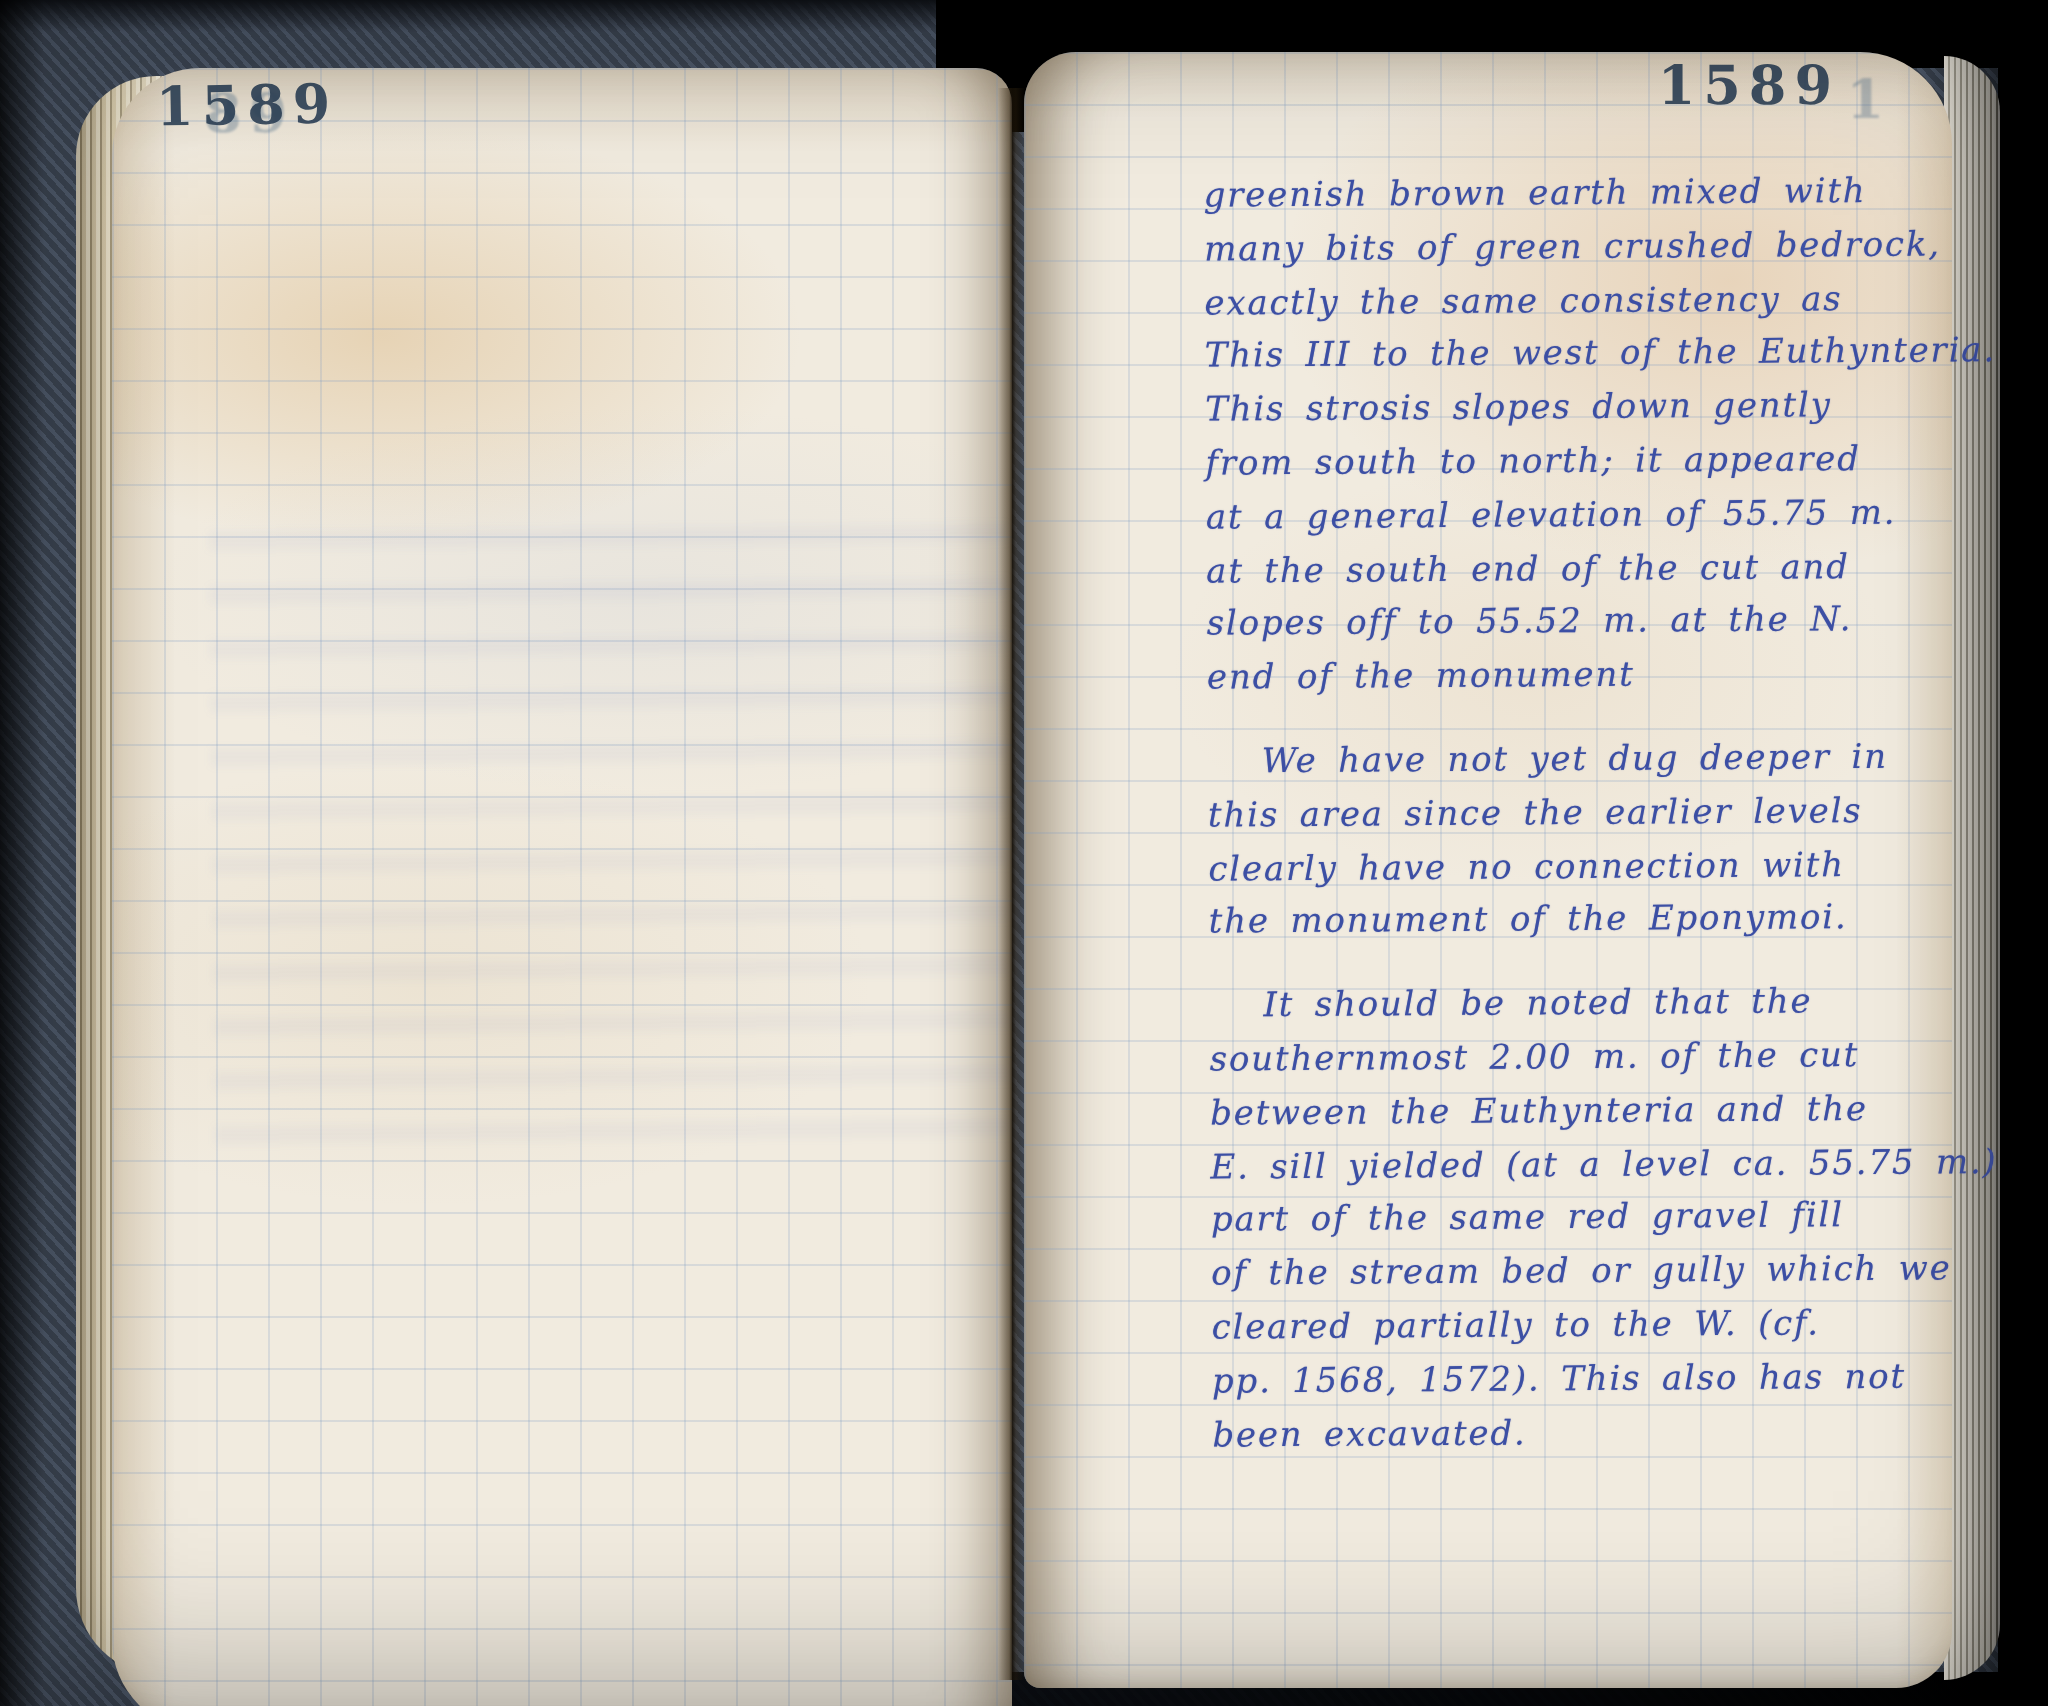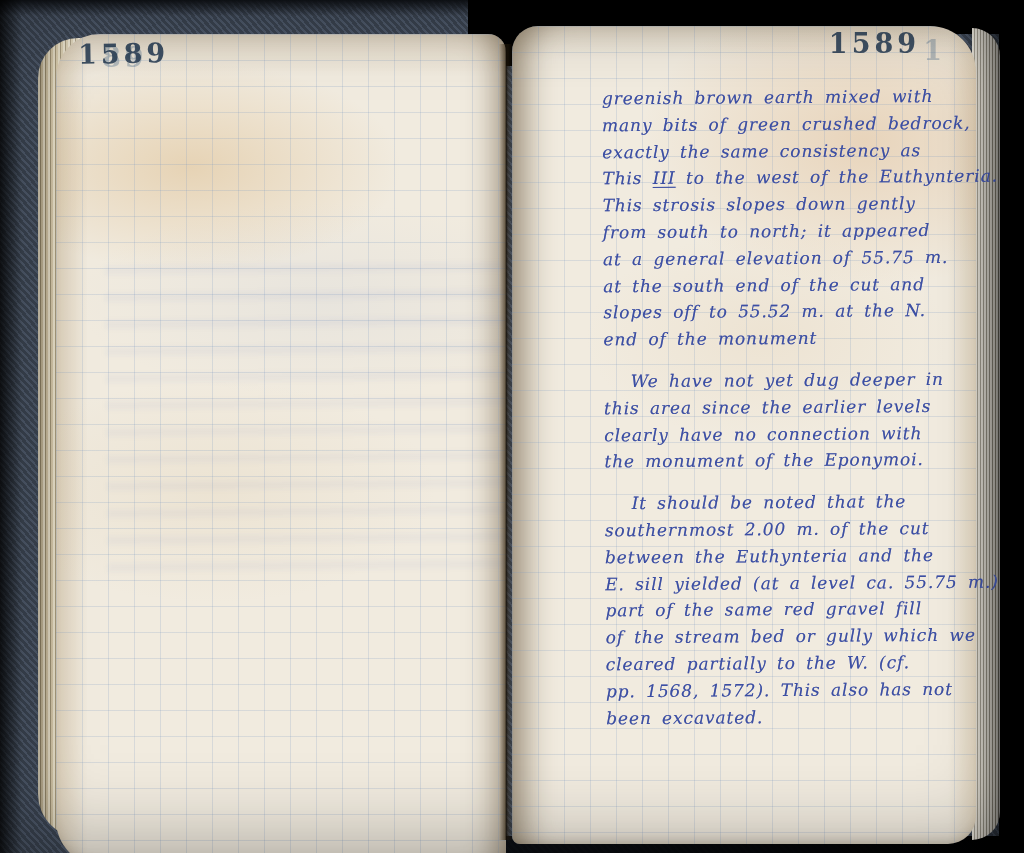--- a/index.html
+++ b/index.html
@@ -82,21 +82,21 @@
   
   .handwriting{position:absolute;left:92px;top:58px;width:372px;
     color:#3c4fa4;font-family:"DejaVu Serif","Liberation Serif",serif;
     font-style:italic;font-size:17px;line-height:26.8px;
     letter-spacing:.9px;word-spacing:4px;transform:rotate(-.4deg);
     text-shadow:0 0 .6px rgba(60,79,164,.55);}
   .para{margin:0 0 15px 0;}
   .para:last-child{margin-bottom:0;}
   .hline{white-space:nowrap;}
   .para.indent .hline:first-child{text-indent:27px;}
-  .u{text-decoration:underline;text-underline-offset:3px;}
+  .u{text-underline-offset:3px;}
 
   .vignette{position:absolute;inset:0;pointer-events:none;
     box-shadow:inset 0 0 90px rgba(0,0,0,.38);}
 </style>
 </head>
 <body>
 
 <div class="scene">
 
   <div class="fabric"></div>

